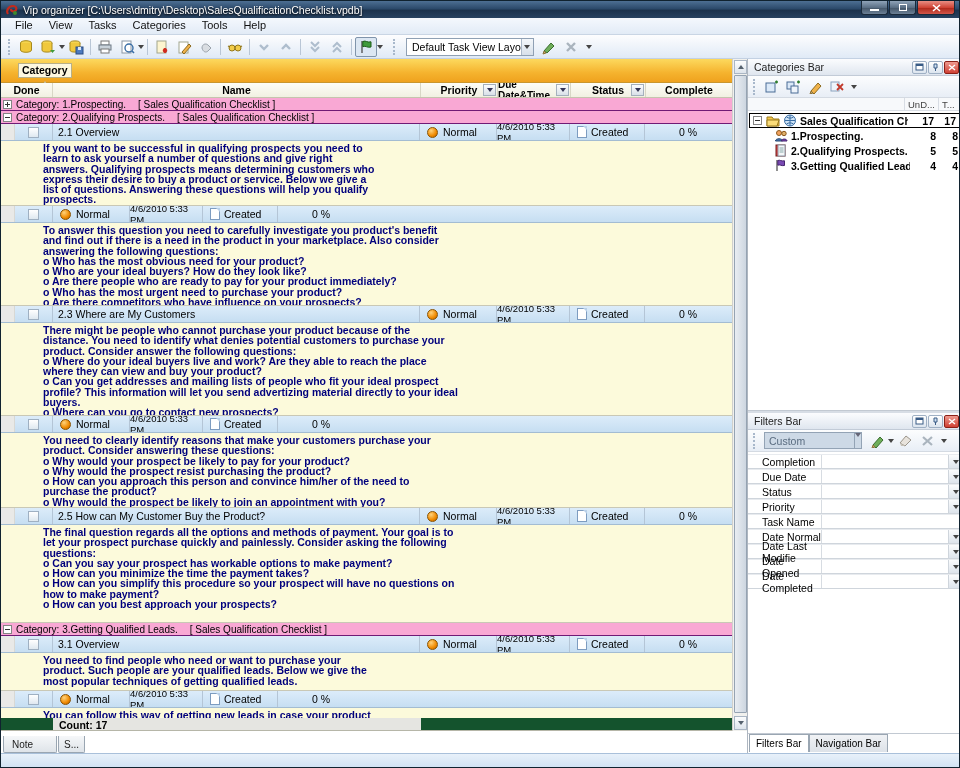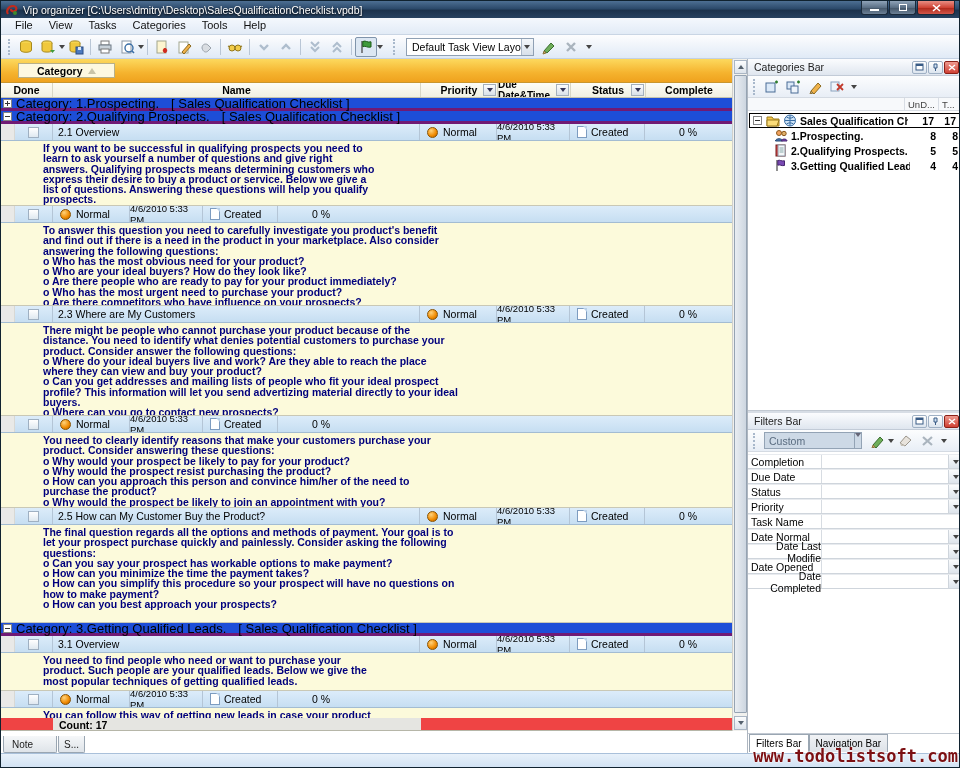--- a/index.html
+++ b/index.html
@@ -33,34 +33,34 @@
   .caret { width:0; height:0; border-left:3px solid transparent; border-right:3px solid transparent; border-top:4px solid #444; }
   .caret.dim { border-top-color:#667; }
   .combo { height:18px; background:#fff; border:1px solid #8fa0b4; display:flex; align-items:center; font-size:10.5px; }
   .combo .val { padding:0 5px; white-space:nowrap; overflow:hidden; }
   .combo .cbtn { width:14px; height:100%; border-left:1px solid #aab8c8; background:linear-gradient(#f4f7fa,#d7e0ea); display:flex; align-items:center; justify-content:center; }
   .layoutcombo { width:128px; margin-left:6px; }
 
   
   .groupband { position:absolute; left:0; top:58px; width:731px; height:24px;
     background:linear-gradient(#fcd95e,#f5b32e 60%,#efa21e); border-bottom:1px solid #c9962d; }
-  .groupchip { position:absolute; left:17px; top:4px; height:15px; padding:0 18px; background:#fdf8e0; border:1px solid #b7b089;
-    font-size:10.5px; font-weight:bold; display:flex; align-items:center; gap:5px; }
+  .groupchip { position:absolute; left:17px; top:4px; height:15px; padding:0 3px; background:#fdf8e0; border:1px solid #b7b089;
+    font-size:10.5px; font-weight:bold; display:flex; align-items:center; gap:5px;flex-direction:column; }
   .sorttri { width:0; height:0; border-left:4px solid transparent; border-right:4px solid transparent; border-bottom:6px solid #c9c4a8; }
 
   .gridheader { position:absolute; left:0; top:82px; width:731px; height:15px; background:linear-gradient(#fdfdf6,#f1f0e2);
     border-bottom:1px solid #c5c4ae; display:flex; font-size:10.5px; font-weight:bold; }
   .hcell { display:flex; align-items:center; justify-content:center; border-right:1px solid #d8d7c6; position:relative; overflow:hidden; }
   .hdrop { position:absolute; right:1px; top:1px; width:13px; height:12px; border:1px solid #a4b0bd;
     background:linear-gradient(#fbfcfd,#d9e0e8); display:flex; align-items:center; justify-content:center; }
   .hdrop .caret { border-top-color:#335; }
 
   .gridbody { position:absolute; left:0; top:97px; width:731px; height:633px; background:#fff; overflow:hidden;
     border-bottom:1px solid #b6b6a8; }
-  .crow { height:13px; background:#1d4ed8; border-bottom:3px solid #701a75; display:flex; align-items:center; font-size:13px; color:#000; }
+  .crow { height:13px; background:#f9a8d4; border-bottom:1px solid #701a75; display:flex; align-items:center; font-size:10px; color:#000; }
   .xbox { width:9px; height:9px; border:1px solid #848484; background:#fff; position:relative; margin:0 4px 0 2px; flex:none; }
   .xbox::before { content:""; position:absolute; left:1px; right:1px; top:3px; height:1px; background:#333; }
   .xbox.plus::after { content:""; position:absolute; top:1px; bottom:1px; left:3px; width:1px; background:#333; }
   .crow .ref { margin-left:12px; }
 
   .trow { height:17px; display:flex; background:linear-gradient(#dcecfa,#c6def2); border-bottom:1px solid #a3bcd2; font-size:10.5px; }
   .gut { width:14px; background:#e9e9e7; border-right:1px solid #d8d8d4; flex:none; }
   .cell { display:flex; align-items:center; border-right:1px solid #b4c5d6; overflow:hidden; }
   .c-done { width:38px; justify-content:center; }
   .c-name { width:367px; padding-left:5px; }
@@ -69,21 +69,21 @@
   .c-stat { width:75px; padding-left:7px; gap:4px; }
   .c-comp { width:86px; justify-content:center; border-right:none; }
   .checkbox { width:11px; height:11px; border:1px solid #9fb0c2; background:linear-gradient(#fff,#dfe8f0); }
   .pridot { width:11px; height:11px; border-radius:50%; background:radial-gradient(circle at 35% 30%, #ffd27a, #f08a00 60%, #b05e00); border:1px solid #8a5200; flex:none; }
   .docicon { width:10px; height:12px; background:#fff; border:1px solid #7d9cc0; position:relative; flex:none; }
   .docicon::before { content:""; position:absolute; right:-1px; top:-1px; width:0; height:0; border-left:4px solid transparent; border-top:4px solid #b9d0e8; }
 
   .brow { background:#fcfadb; border-bottom:1px solid #c9c8b6; display:flex; overflow:hidden; }
   .btext { padding:2px 4px 0 42px; font-size:10.5px; font-weight:bold; color:#00007d; line-height:10.3px; white-space:pre-line; }
 
-  .countrow { height:13px; background:#ef4444; display:flex; align-items:center; position:relative;text-align:right; }
+  .countrow { height:13px; background:#14532d; display:flex; align-items:center; position:relative;text-align:right; }
   .countbox { position:absolute; left:52px; width:368px; top:0; bottom:0; background:#e5e5e1; display:flex; align-items:center; }
   .countbox span { font-size:10.5px; font-weight:bold; padding-left:6px; }
 
   
   .vscroll { position:absolute; left:731px; top:58px; width:15px; height:672px; background:#f1f1ee; border-left:1px solid #d0d0cc; }
   .sarrow { position:absolute; left:1px; width:13px; height:14px; background:linear-gradient(#fcfdfe,#dde4ec); border:1px solid #aab6c4; display:flex; align-items:center; justify-content:center; }
   .sarrow.up { top:1px; } .sarrow.down { bottom:1px; }
   .tri-up { width:0;height:0;border-left:3px solid transparent;border-right:3px solid transparent;border-bottom:4px solid #55616e; }
   .tri-down { width:0;height:0;border-left:3px solid transparent;border-right:3px solid transparent;border-top:4px solid #55616e; }
   .sthumb { position:absolute; left:1px; top:16px; width:13px; height:638px; background:linear-gradient(90deg,#e9edf2,#cdd6e0); border:1px solid #95a3b2; border-radius:1px; }
@@ -108,21 +108,21 @@
   .trow2 .num2 { width:22px; text-align:right; font-weight:bold; padding-right:4px; flex:none; }
   .rootsel { border:1px solid #000; background:#fff; }
   .indent { width:26px; flex:none; border-right:0; }
   .ticon { width:14px; height:13px; margin-right:3px; flex:none; }
 
   
   .fcombo { width:98px; height:17px; margin-left:4px; background:#cdd9e6; border:1px solid #93a3b5; color:#5a6c80; display:flex; align-items:center; font-size:10.5px; }
   .fcombo .val { flex:1; padding-left:4px; }
   .frows { padding-top:2px; }
   .frow { height:15px; display:flex; border-bottom:1px solid #cfd5dc; border-top:1px solid #e8ebef; font-size:10.5px; }
-  .frow .flabel { width:74px; display:flex; align-items:center; padding-left:3px; border-right:1px solid #d7dce2;text-align:right; }
+  .frow .flabel { width:74px; display:flex; align-items:center; padding-left:14px; border-right:1px solid #d7dce2; }
   .frow .fval { flex:1; background:#fff; }
   .fdrop { width:14px; border-left:1px solid #cfd5dc; background:linear-gradient(#fbfcfd,#dde4ec); display:flex; align-items:center; justify-content:center; }
 
   
   .tabs-left { position:absolute; left:2px; top:735px; display:flex; height:17px; }
   .tab { border:1px solid #9aa6b2; border-top:none; background:linear-gradient(#f5f7f9,#dfe4e9); font-size:10px; color:#222;
     display:flex; align-items:center; padding:0 8px; margin-right:1px; border-radius:0 0 2px 2px; }
   .tab.sm { padding:0 5px; }
   .tabs-right { position:absolute; left:748px; top:733px; display:flex; height:18px; }
   .tab2 { border:1px solid #9aa6b2; border-bottom:none; background:#fff; font-size:10px; display:flex; align-items:center; padding:0 6px; }
@@ -758,14 +758,13 @@
   <div class="tabs-left">
     <div class="tab" style="width:54px;">Note</div>
     <div class="tab sm">S...</div>
   </div>
   <div class="tabs-right">
     <div class="tab2">Filters Bar</div>
     <div class="tab2 inactive">Navigation Bar</div>
   </div>
 
   <div class="statusbar"></div>
-  <div class="watermark">www.todolistsoft.com</div>
 </div>
 
 </body></html>

